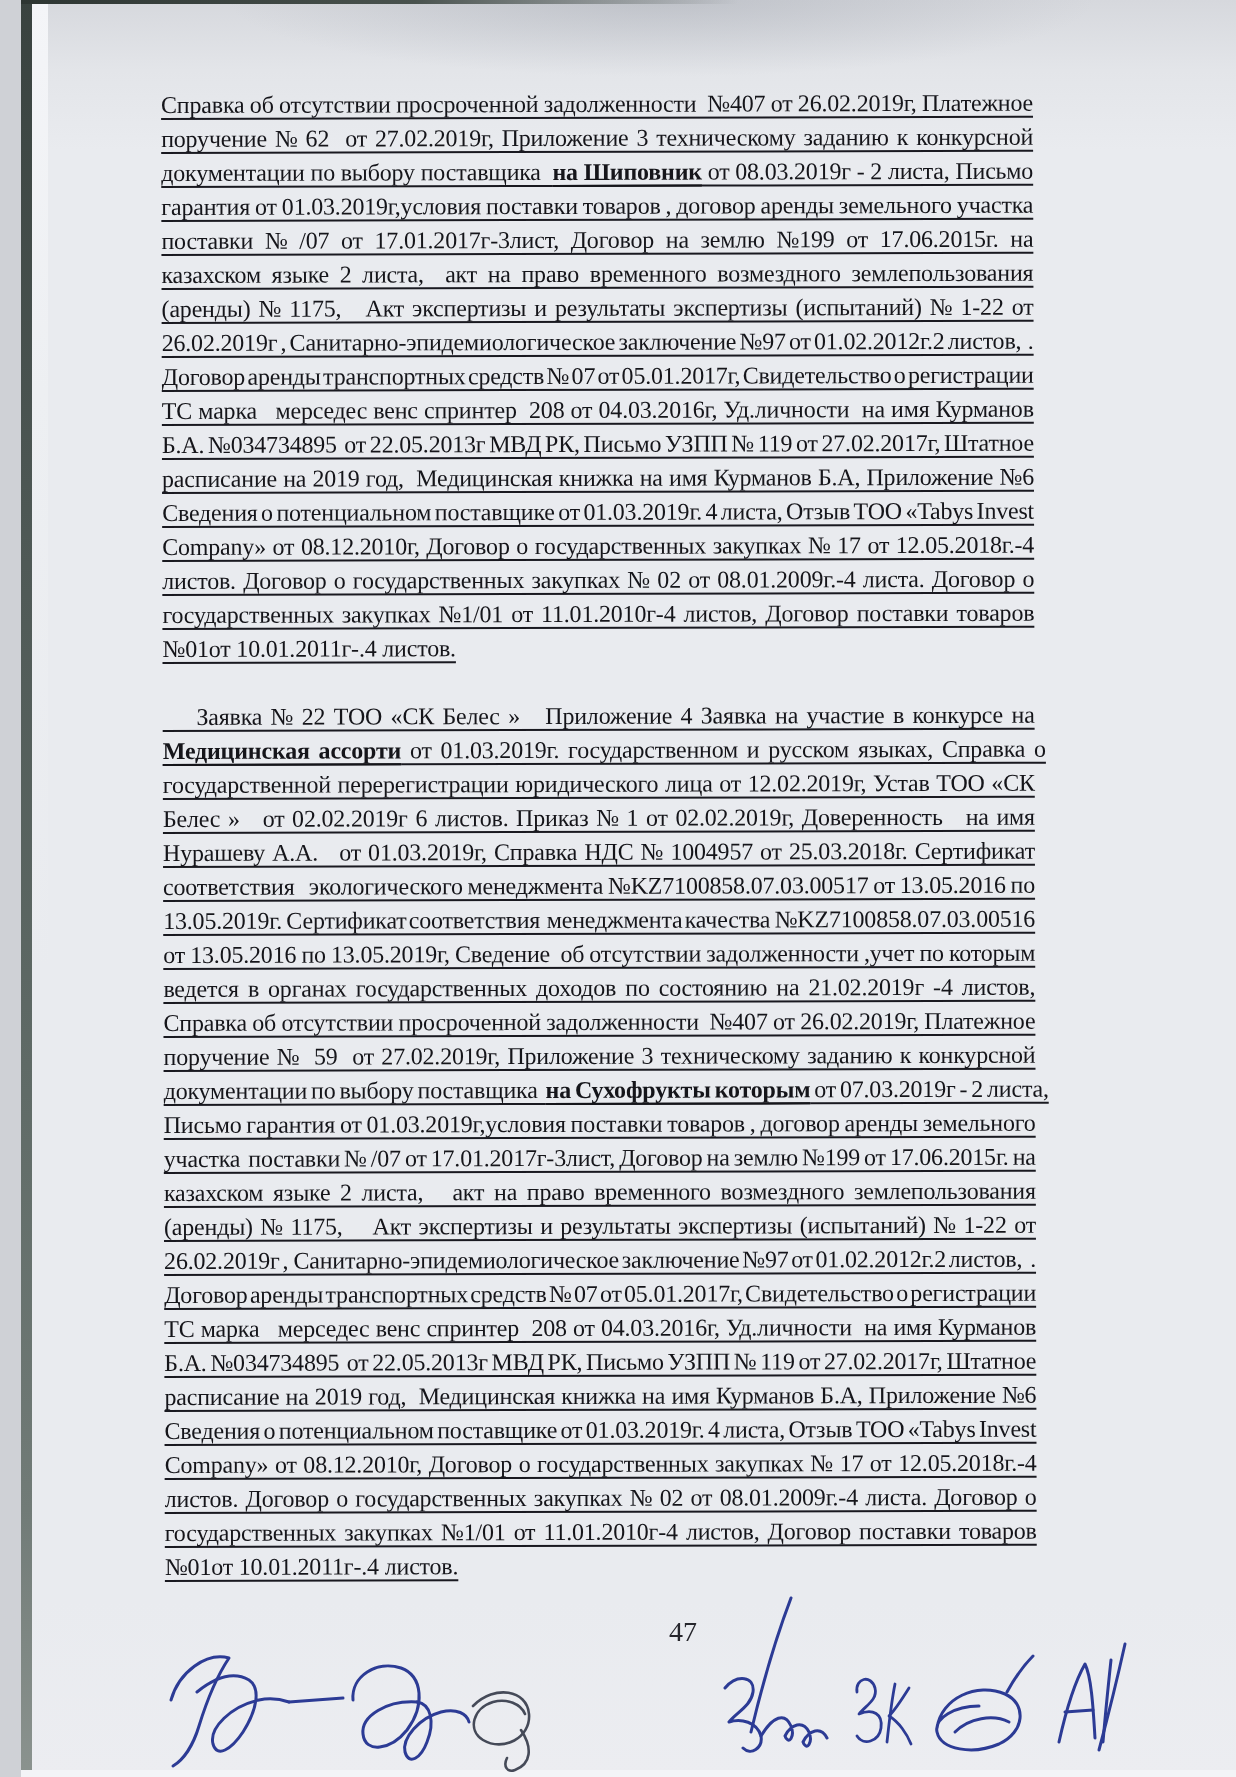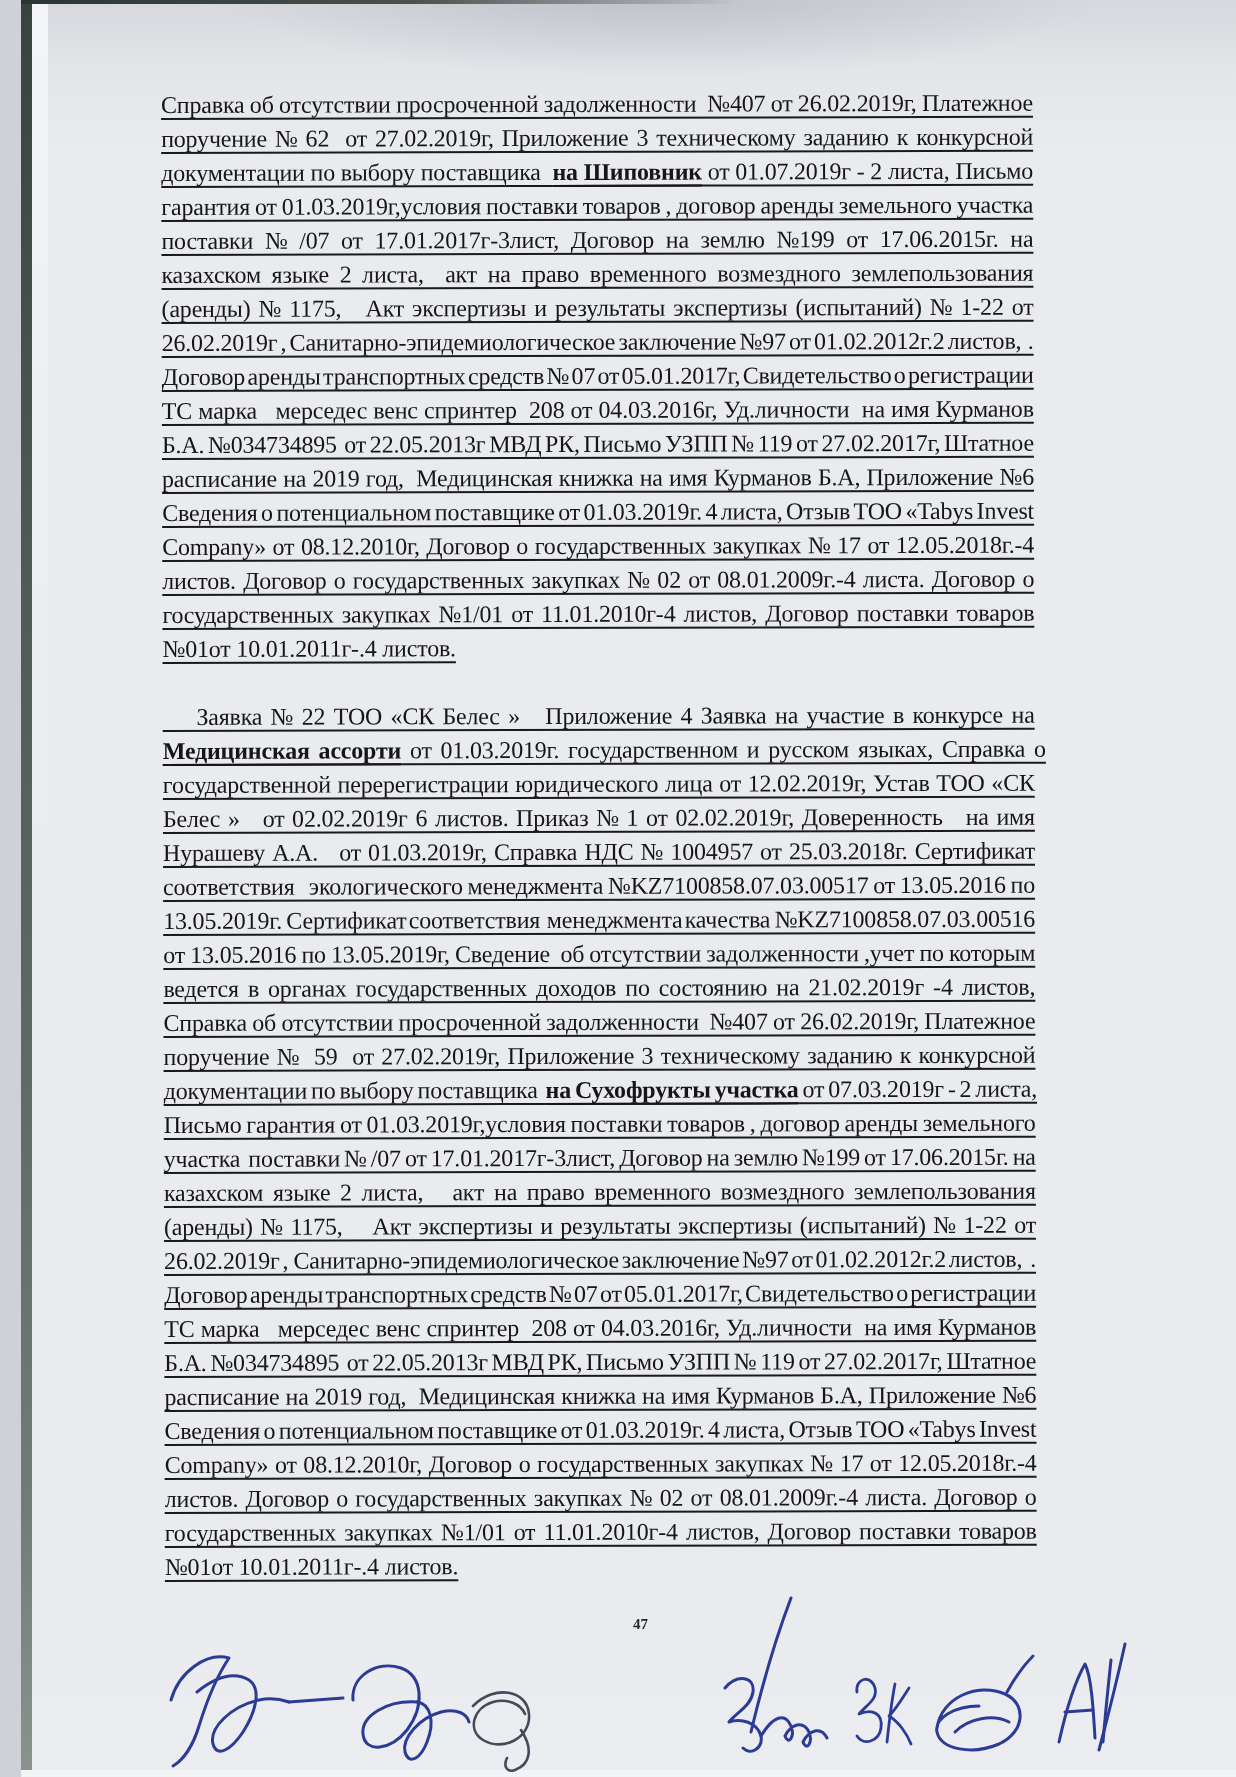--- a/index.html
+++ b/index.html
@@ -36,42 +36,42 @@
     white-space:pre; line-height:34px; height:34px;
     text-decoration:underline;
     text-decoration-thickness:2px;
     text-underline-offset:5px;
     text-decoration-color:#191920;
   }
   .tline .b { font-weight:bold;text-decoration:underline; }
   .para-gap { height:34px; }
 
   .page-number {
-    position:absolute; left:612px; top:1616px;
+    position:absolute; left:648px; top:1616px;
     font-family:"Liberation Serif","DejaVu Serif",serif;
-    font-weight:bold; font-size:15px; color:#26262c;
+    font-weight:normal; font-size:28px; color:#26262c;
   }
   .signatures { position:absolute; left:0; top:1580px; }
   .signatures path { fill:none; stroke-linecap:round; stroke-linejoin:round; }
 </style>
 </head>
 <body>
 
 <div class="page">
   <div class="edge-left"></div>
   <div class="edge-left-hl"></div>
   <div class="edge-top"></div>
   <div class="edge-right"></div>
   <div class="edge-bottom"></div>
 
   <div class="content">
     <div class="para">
         <div class="tline" style="word-spacing: -0.420424px;"><span><span>Справка об отсутствии просроченной задолженности  №407 от 26.02.2019г, Платежное</span></span></div>
         <div class="tline" style="word-spacing: 2.18584px;"><span><span>поручение № 62  от 27.02.2019г, Приложение 3 техническому заданию к конкурсной</span></span></div>
-        <div class="tline" style="word-spacing: -0.00412496px;"><span><span>документации по выбору поставщика  </span><span class="b">на Шиповник</span><span> от 01.07.2019г - 2 листа, Письмо</span></span></div>
+        <div class="tline" style="word-spacing: -0.00412496px;"><span><span>документации по выбору поставщика  </span><span class="b">на Шиповник</span><span> от 08.03.2019г - 2 листа, Письмо</span></span></div>
         <div class="tline" style="word-spacing: -0.804104px;"><span><span>гарантия от 01.03.2019г,условия поставки товаров , договор аренды земельного участка</span></span></div>
         <div class="tline" style="word-spacing: 5.91168px;"><span><span>поставки № /07 от 17.01.2017г-3лист, Договор на землю №199 от 17.06.2015г. на</span></span></div>
         <div class="tline" style="word-spacing: 4.87161px;"><span><span>казахском языке 2 листа,  акт на право временного возмездного землепользования</span></span></div>
         <div class="tline" style="word-spacing: 2.24619px;"><span><span>(аренды) № 1175,   Акт экспертизы и результаты экспертизы (испытаний) № 1-22 от</span></span></div>
         <div class="tline" style="word-spacing: -2.5732px;"><span><span>26.02.2019г , Санитарно-эпидемиологическое заключение №97 от 01.02.2012г.2 листов,  .</span></span></div>
         <div class="tline" style="word-spacing: -3.47056px;"><span><span>Договор аренды транспортных средств № 07 от 05.01.2017г, Свидетельство о регистрации</span></span></div>
         <div class="tline" style="word-spacing: 0.373787px;"><span><span>ТС марка   мерседес венс спринтер  208 от 04.03.2016г, Уд.личности  на имя Курманов</span></span></div>
         <div class="tline" style="word-spacing: -2.07712px;"><span><span>Б.А. №034734895  от 22.05.2013г МВД РК, Письмо УЗПП № 119 от 27.02.2017г, Штатное</span></span></div>
         <div class="tline" style="word-spacing: 0.399526px;"><span><span>расписание на 2019 год,  Медицинская книжка на имя Курманов Б.А, Приложение №6</span></span></div>
         <div class="tline" style="word-spacing: -2.34113px;"><span><span>Сведения о потенциальном поставщике от 01.03.2019г. 4 листа, Отзыв ТОО «Tabys Invest</span></span></div>
@@ -86,21 +86,21 @@
         <div class="tline" style="word-spacing: 3.01359px;"><span><span class="b">Медицинская ассорти</span><span> от 01.03.2019г. государственном и русском языках, Справка о</span></span></div>
         <div class="tline" style="word-spacing: 0.862953px;"><span><span>государственной перерегистрации юридического лица от 12.02.2019г, Устав ТОО «СК</span></span></div>
         <div class="tline" style="word-spacing: 1.85922px;"><span><span>Белес »   от 02.02.2019г 6 листов. Приказ № 1 от 02.02.2019г, Доверенность   на имя</span></span></div>
         <div class="tline" style="word-spacing: 1.28624px;"><span><span>Нурашеву А.А.   от 01.03.2019г, Справка НДС № 1004957 от 25.03.2018г. Сертификат</span></span></div>
         <div class="tline" style="word-spacing: -1.03352px;"><span><span>соответствия   экологического менеджмента №KZ7100858.07.03.00517 от 13.05.2016 по</span></span></div>
         <div class="tline" style="word-spacing: -3.59229px;"><span><span>13.05.2019г.  Сертификат соответствия   менеджмента качества  №KZ7100858.07.03.00516</span></span></div>
         <div class="tline" style="word-spacing: -0.633756px;"><span><span>от 13.05.2016 по 13.05.2019г, Сведение  об отсутствии задолженности ,учет по которым</span></span></div>
         <div class="tline" style="word-spacing: 3.24348px;"><span><span>ведется в органах государственных доходов по состоянию на 21.02.2019г -4 листов,</span></span></div>
         <div class="tline" style="word-spacing: -0.420424px;"><span><span>Справка об отсутствии просроченной задолженности  №407 от 26.02.2019г, Платежное</span></span></div>
         <div class="tline" style="word-spacing: 1.52061px;"><span><span>поручение №  59  от 27.02.2019г, Приложение 3 техническому заданию к конкурсной</span></span></div>
-        <div class="tline" style="word-spacing: -1.8661px;"><span><span>документации по выбору поставщика  </span><span class="b">на Сухофрукты участка</span><span> от 07.03.2019г - 2 листа,</span></span></div>
+        <div class="tline" style="word-spacing: -1.8661px;"><span><span>документации по выбору поставщика  </span><span class="b">на Сухофрукты которым</span><span> от 07.03.2019г - 2 листа,</span></span></div>
         <div class="tline" style="word-spacing: -0.95341px;"><span><span>Письмо гарантия от 01.03.2019г,условия поставки товаров , договор аренды земельного</span></span></div>
         <div class="tline" style="word-spacing: -1.76822px;"><span><span>участка  поставки № /07 от 17.01.2017г-3лист, Договор на землю №199 от 17.06.2015г. на</span></span></div>
         <div class="tline" style="word-spacing: 3.90174px;"><span><span>казахском языке 2 листа,   акт на право временного возмездного землепользования</span></span></div>
         <div class="tline" style="word-spacing: 1.67169px;"><span><span>(аренды) № 1175,    Акт экспертизы и результаты экспертизы (испытаний) № 1-22 от</span></span></div>
         <div class="tline" style="word-spacing: -3.15931px;"><span><span>26.02.2019г ,  Санитарно-эпидемиологическое заключение №97 от 01.02.2012г.2 листов,   .</span></span></div>
         <div class="tline" style="word-spacing: -3.47056px;"><span><span>Договор аренды транспортных средств № 07 от 05.01.2017г, Свидетельство о регистрации</span></span></div>
         <div class="tline" style="word-spacing: 0.373787px;"><span><span>ТС марка   мерседес венс спринтер  208 от 04.03.2016г, Уд.личности  на имя Курманов</span></span></div>
         <div class="tline" style="word-spacing: -2.07712px;"><span><span>Б.А. №034734895  от 22.05.2013г МВД РК, Письмо УЗПП № 119 от 27.02.2017г, Штатное</span></span></div>
         <div class="tline" style="word-spacing: 0.399526px;"><span><span>расписание на 2019 год,  Медицинская книжка на имя Курманов Б.А, Приложение №6</span></span></div>
         <div class="tline" style="word-spacing: -2.34113px;"><span><span>Сведения о потенциальном поставщике от 01.03.2019г. 4 листа, Отзыв ТОО «Tabys Invest</span></span></div>

